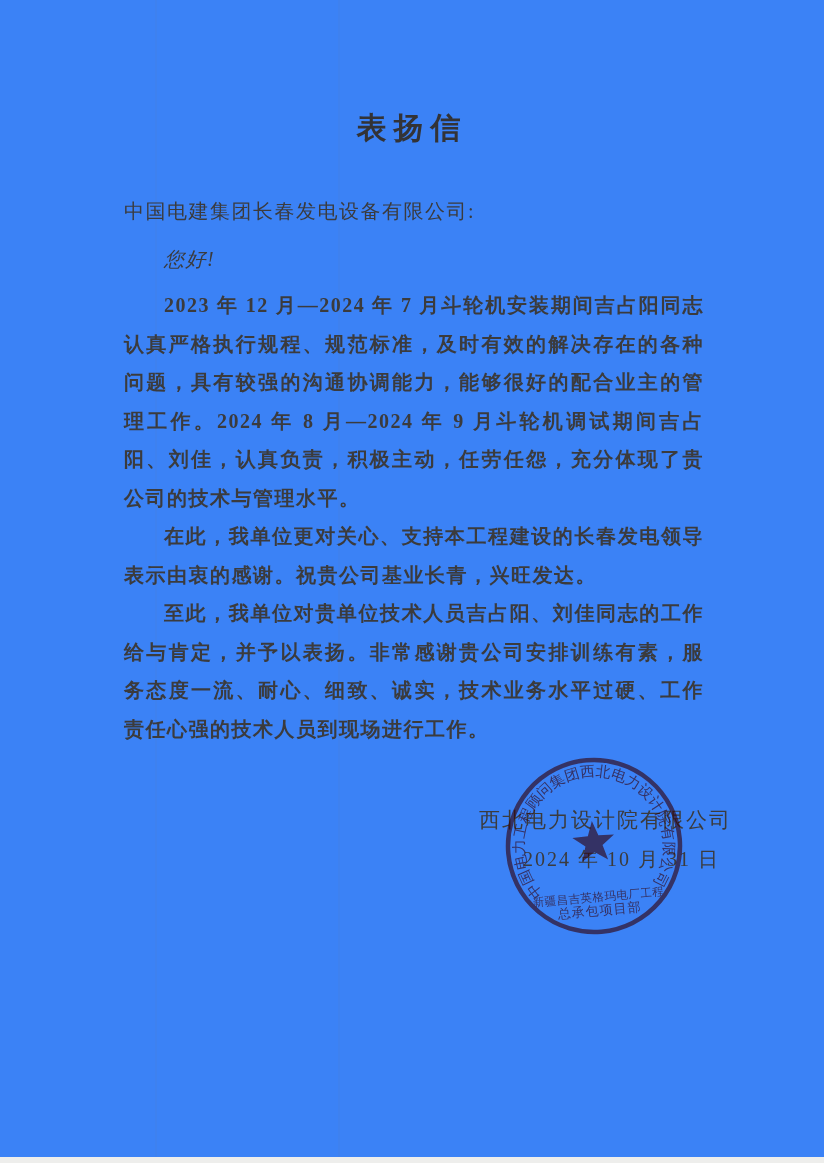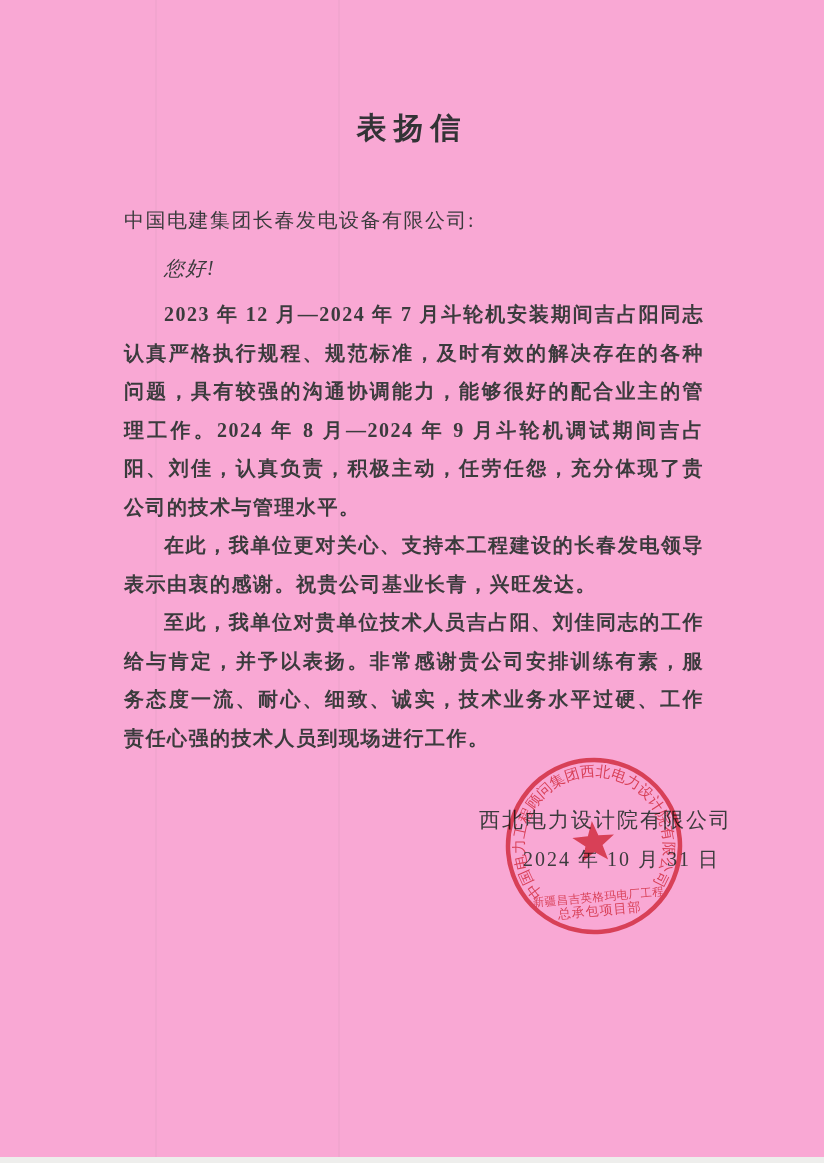--- a/index.html
+++ b/index.html
@@ -1,19 +1,19 @@
 <!DOCTYPE html>
 <html><head>
 <meta charset="utf-8">
 <style>
   html,body{margin:0;padding:0;}
   .page{
     position:relative;
     width:824px;height:1163px;
-    background:#f9a8d4;
+    background:#3b82f6;
     overflow:hidden;
     font-family:"Liberation Serif","DejaVu Serif",serif;
     color:#3b3b3d;
   }
   
   .scan-line{position:absolute;top:0;bottom:0;width:2px;background:rgba(120,120,120,.05);}
   .scan-line.l1{left:155px;}
   .scan-line.l2{left:338px;}
   .scan-edge-bottom{position:absolute;left:0;right:0;bottom:0;height:6px;background:#eeeeec;}
 
@@ -30,21 +30,21 @@
     position:absolute;
     left:124px;
     width:580px;
     top:188px;
     font-size:20px;
     line-height:38.5px;
     letter-spacing:1.5px;
     text-align:justify;
     text-justify:inter-character;
   }
-  .recipient{margin:13px 0 8px 0;}
+  .recipient{margin:4px 0 8px 0;}
   .greeting{margin:9px 0 8px 0;text-indent:2em;font-style:italic;}
   .para{margin:0;text-indent:2em;font-weight:bold;}
   .signature-block{
     position:absolute;
     left:479px;top:806px;
     font-size:21px;
     letter-spacing:2px;
     color:#3b3b3d;
   }
   .signature{white-space:nowrap;}

